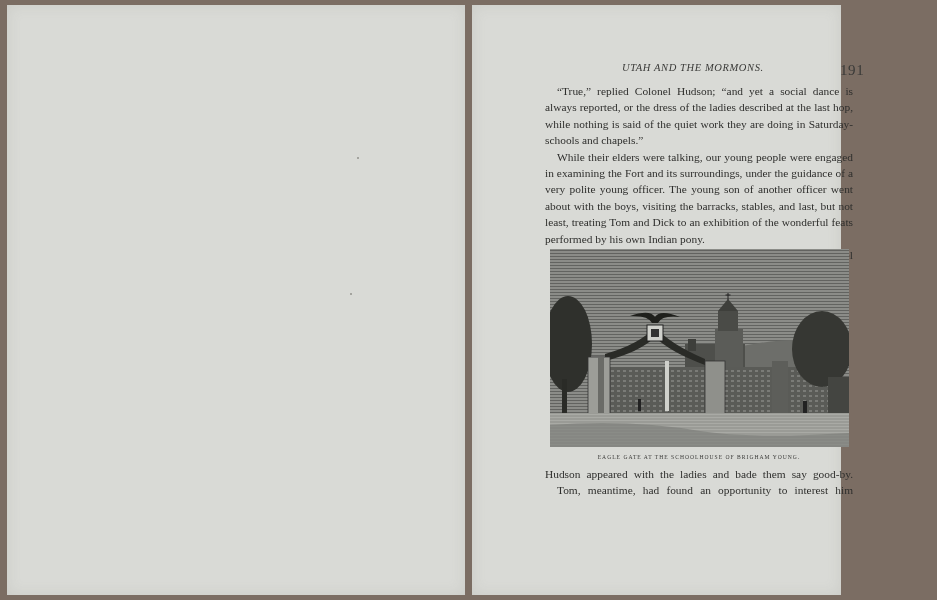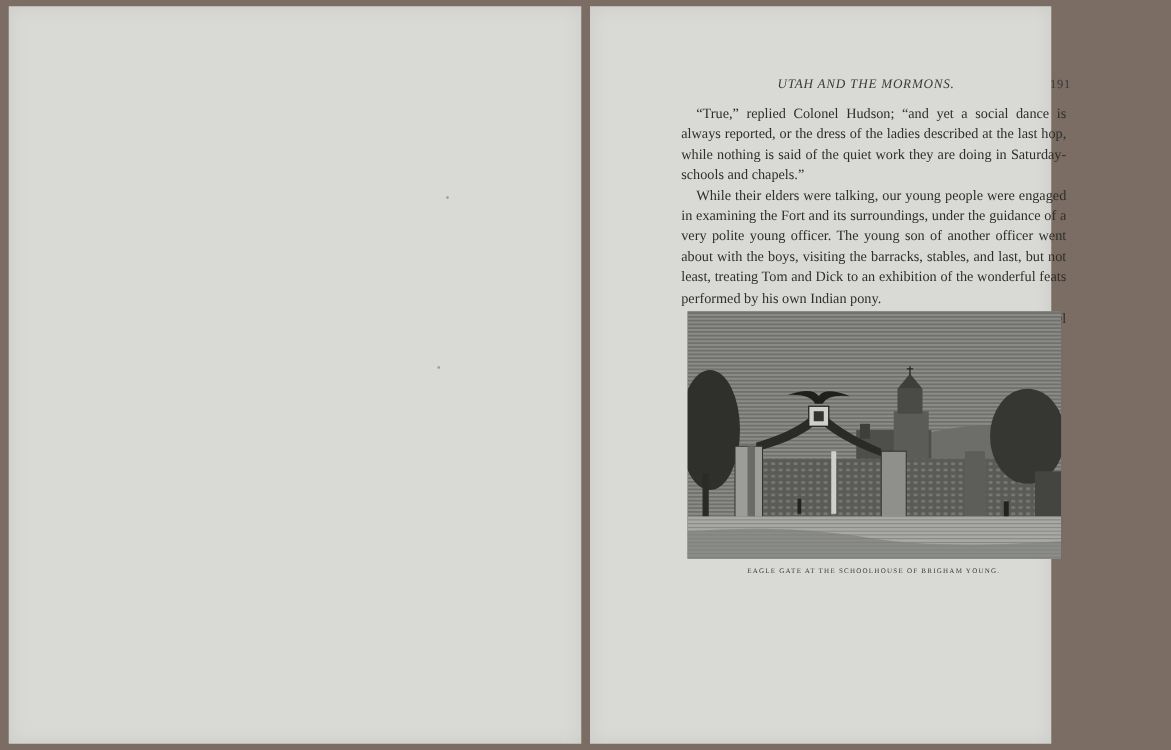--- a/index.html
+++ b/index.html
@@ -16,21 +16,21 @@
   }
   #left-page { left:7px; width:458px; }
   #right-page { left:472px; width:369px; }
   .speck { position:absolute; width:1.5px; height:1.5px; background:#9a9a94; border-radius:50%; }
 
   .running-head {
     position:absolute; top:57px; left:0; width:100%;
     font-size:10.5px; letter-spacing:0.6px; color:#3a3a38; font-style:italic;
   }
   .running-head .title { position:absolute; left:150px; }
-  .running-head .pgnum { position:absolute; left:368px; font-style:normal; font-size:10px; }
+  .running-head .pgnum { position:absolute; left:368px; font-style:normal; font-size:15px; }
 
   .text {
     position:absolute; left:73px; width:308px;
     font-size:11.4px; line-height:16.4px; color:#2e2e2c;
     text-align:justify;
   }
   .text p { margin:0; text-indent:12px; }
   .text p.noindent { text-indent:0; }
   .text p.last-line { text-align-last:justify; }
   #block-top { top:78px; }
@@ -122,13 +122,17 @@
       <rect x="0" y="164" width="299" height="34" fill="url(#ground)"></rect>
       <path d="M0 176 Q80 170 150 182 Q200 190 299 184 L299 198 L0 198 Z" fill="#7e7f7b" opacity="0.7"></path>
 
       <rect x="88" y="150" width="3" height="12" fill="#222"></rect>
       <rect x="253" y="152" width="4" height="12" fill="#222"></rect>
     </svg>
   </div>
 
   <div class="caption">EAGLE GATE AT THE SCHOOLHOUSE OF BRIGHAM YOUNG.</div>
 
+  <div id="block-bottom" class="text">
+    <p class="noindent last-line">Hudson appeared with the ladies and bade them say good-by.</p>
+    <p class="last-line">Tom, meantime, had found an opportunity to interest him</p>
+  </div>
 </div>
 
 </body></html>

